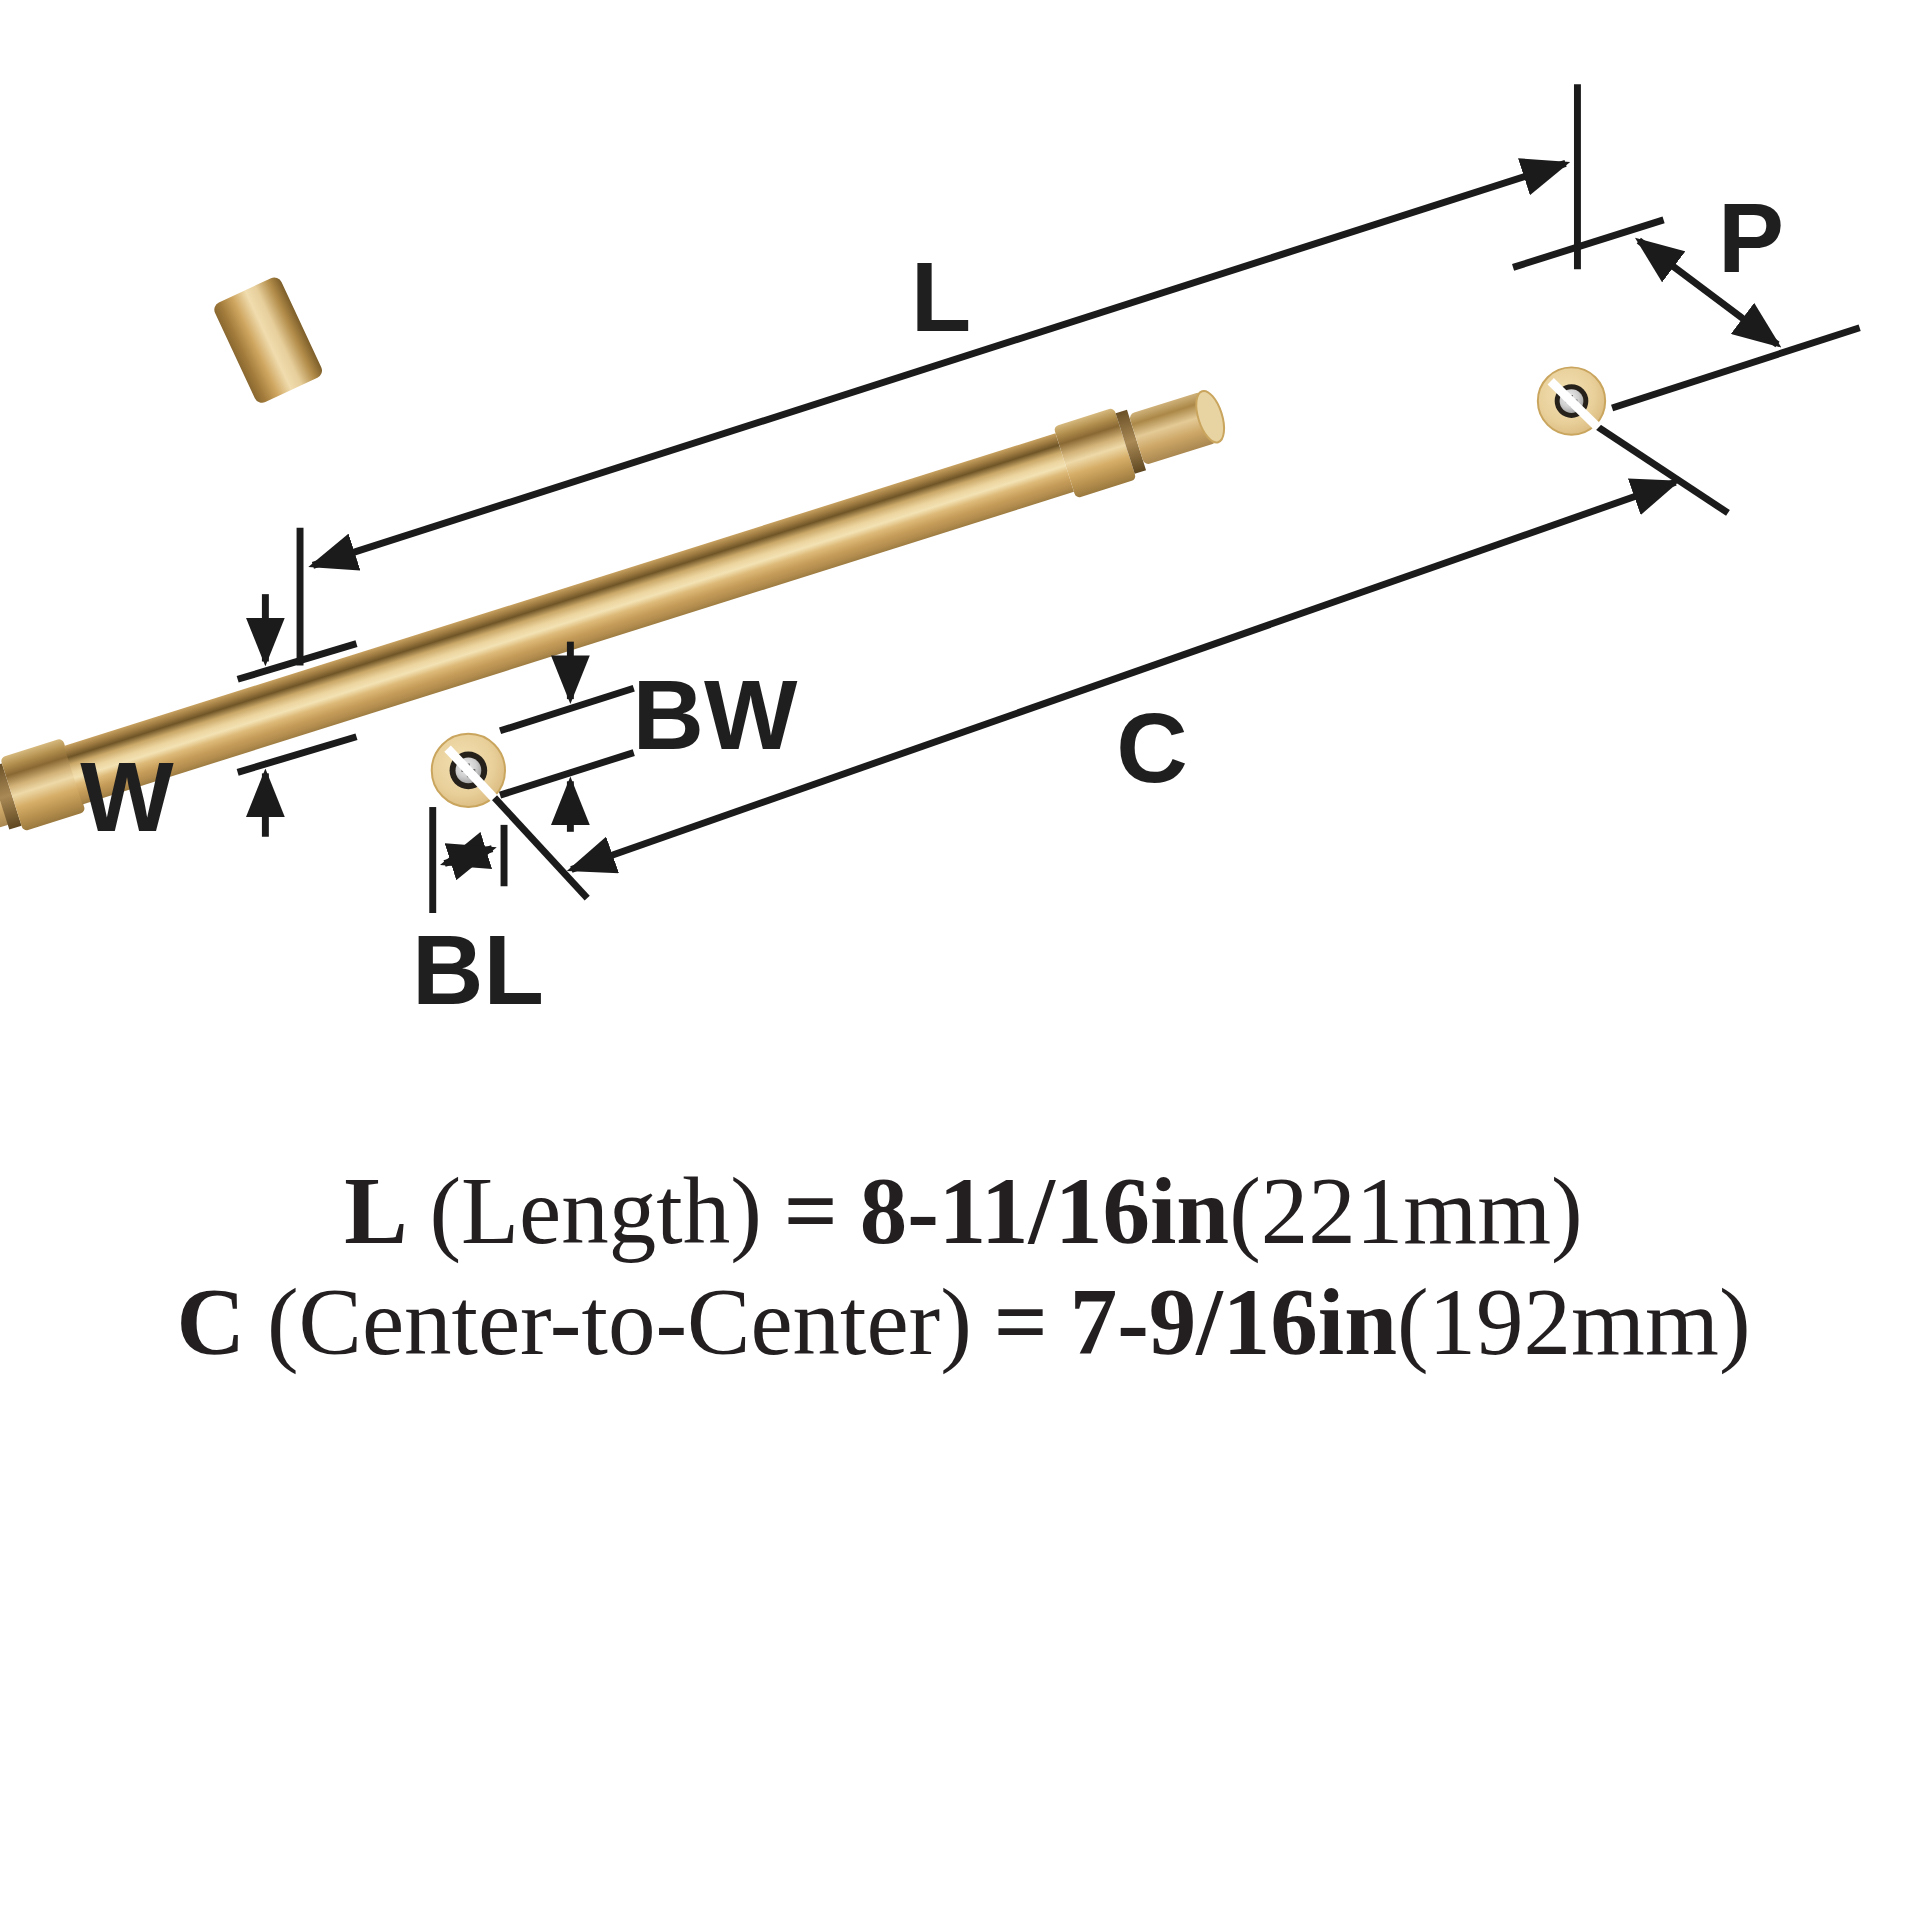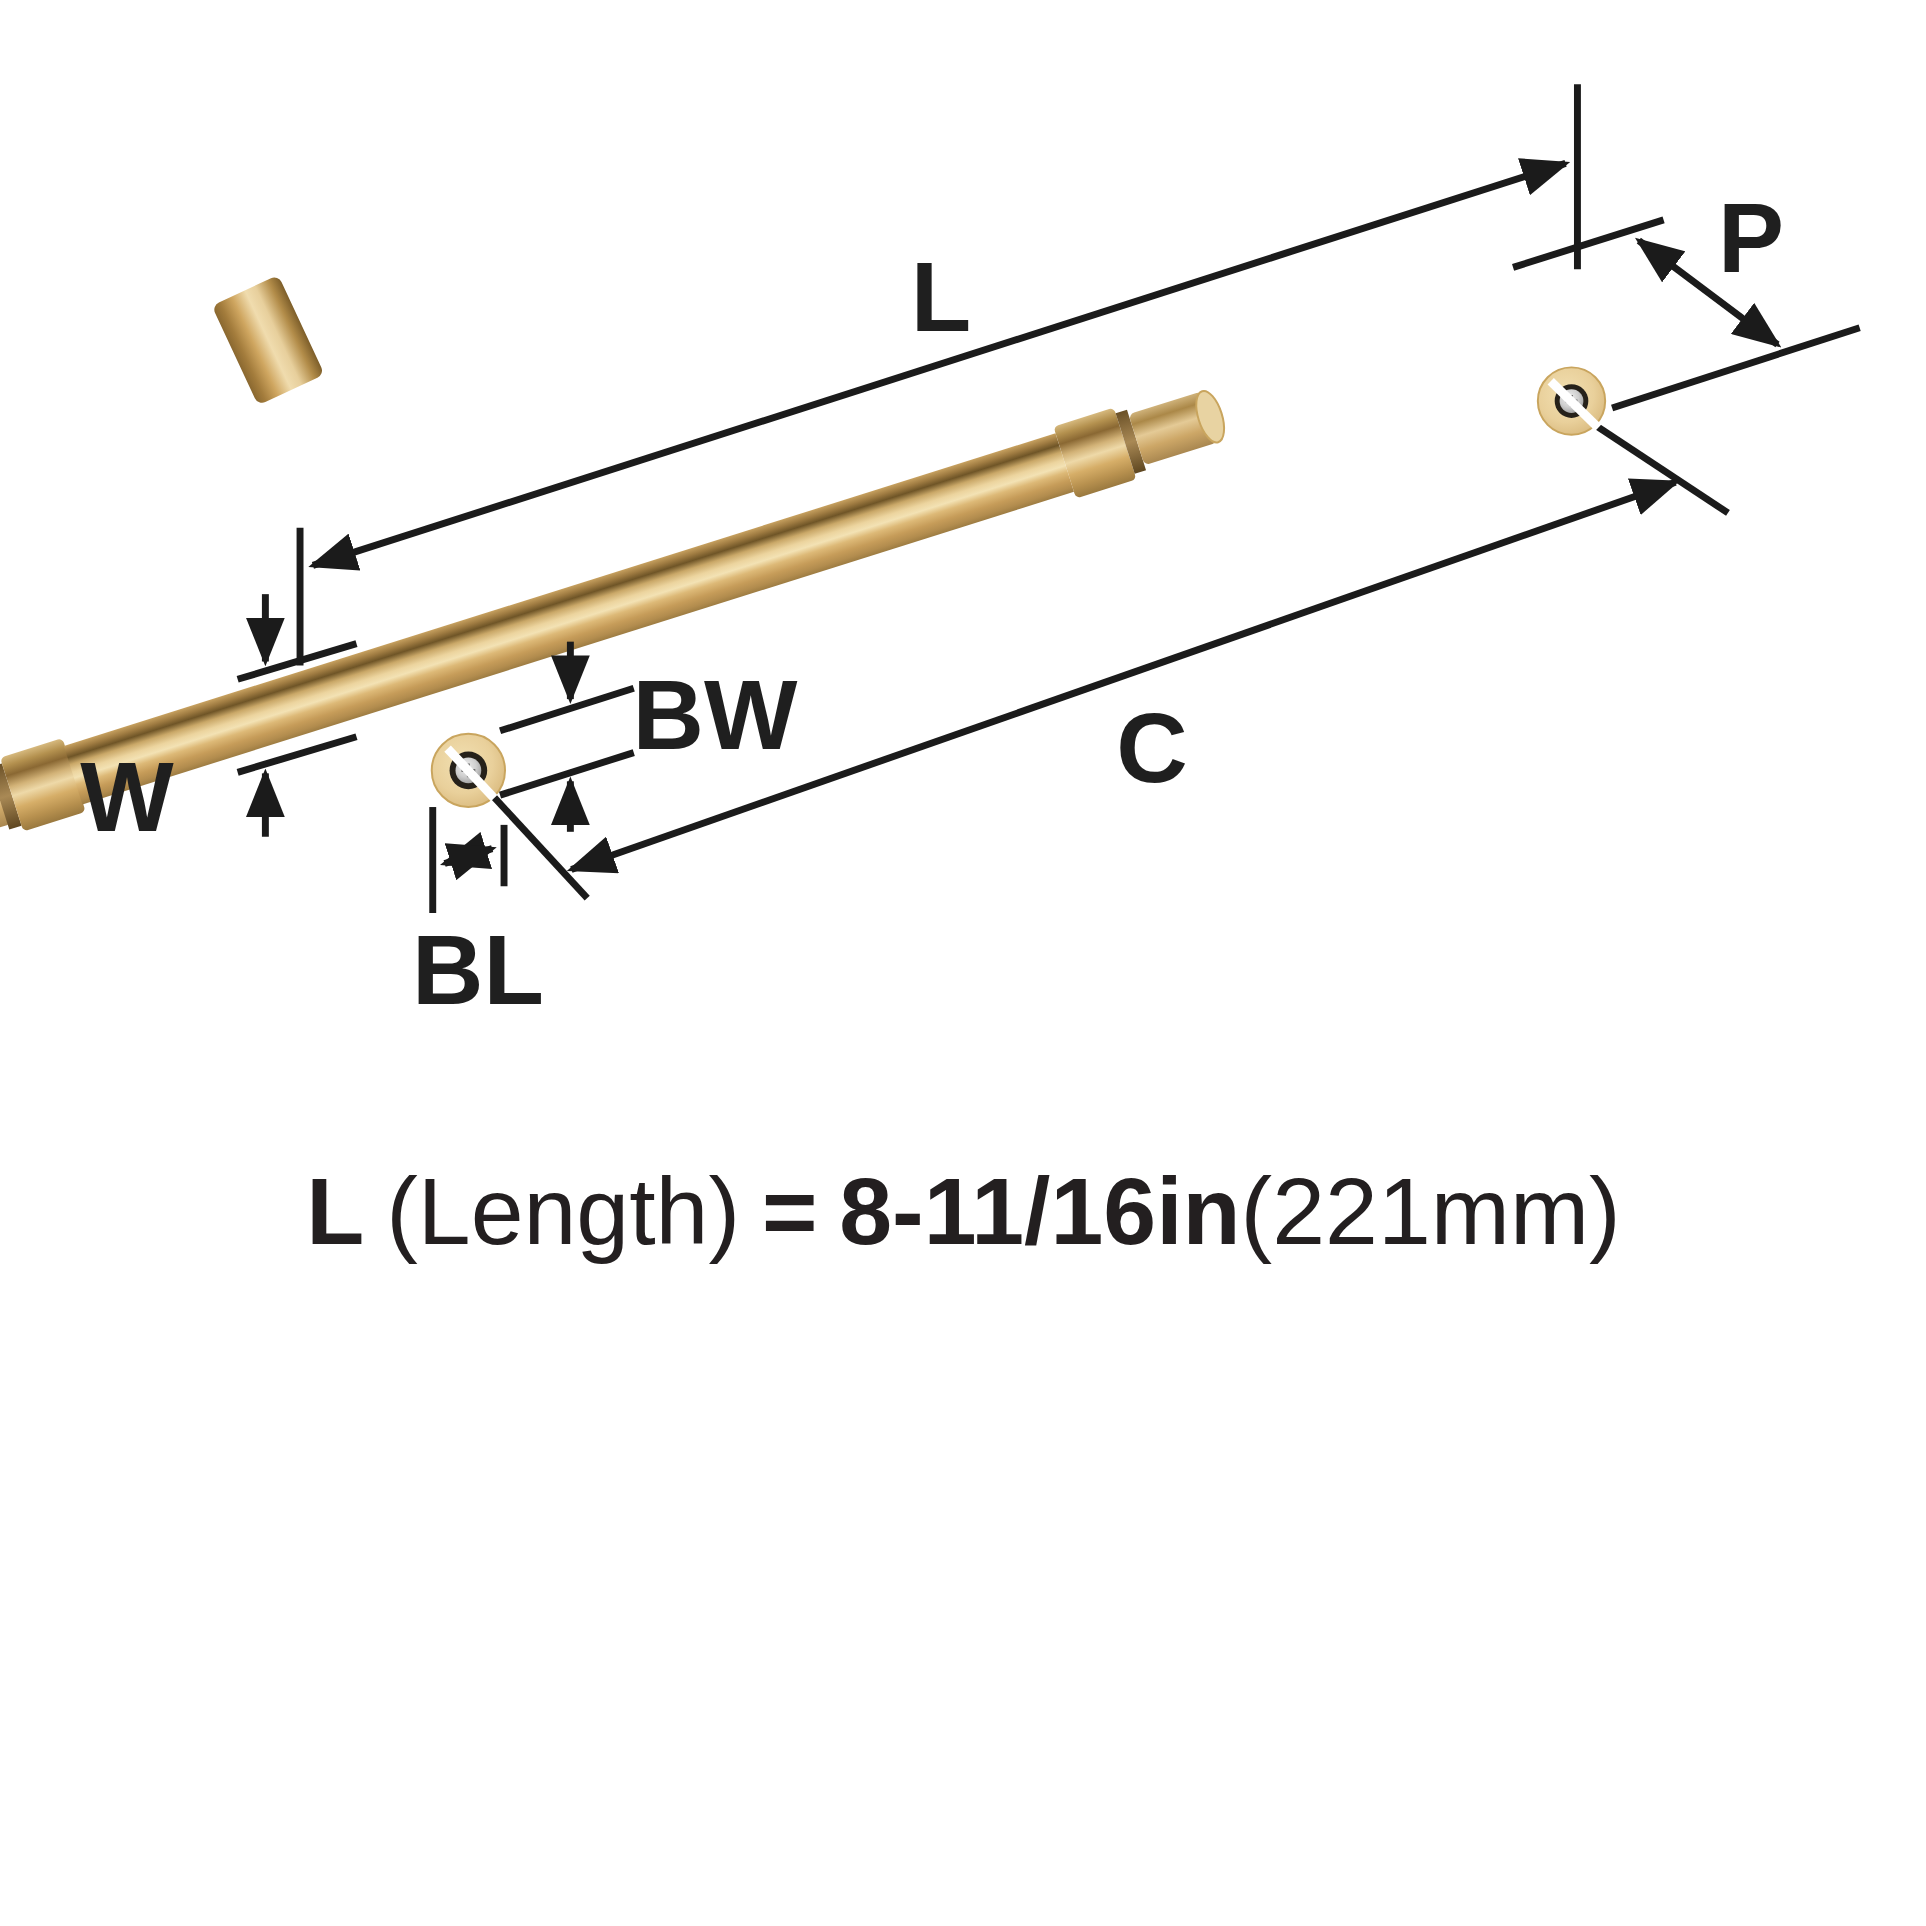--- a/index.html
+++ b/index.html
@@ -36,20 +36,21 @@
     position:absolute;
     left:0; right:0;
     top:1156px;
     text-align:center;
   }
   .spec-line{
     font-size:95px;
     line-height:111px;
     white-space:nowrap;
     color:#231f20;
+    font-family:Liberation Serif, serif;
   }
   .spec-line .b{font-weight:700;}
   .spec-line .r{font-weight:400;}
   .spec-line .name{margin:0 .23em;}
   .spec-line .eq{margin-right:.23em;}
 </style>
 </head>
 <body>
 
 <div class="canvas">
@@ -199,18 +200,21 @@
   <div class="dim-label lbl-bw">BW</div>
 
   <div class="specs">
 
     <div class="spec-line">
       <span class="b">L</span><span class="r name">(Length)</span><span class="b eq">=</span><span class="b">8-11/16in</span><span class="r">(221mm)</span>
     </div>
 
 
 
+    <div class="spec-line">
+      <span class="b">C</span><span class="r name">(Center-to-Center)</span><span class="b eq">=</span><span class="b">7-9/16in</span><span class="r">(192mm)</span>
+    </div>
 
 
 
   </div>
 </div>
 
 
 </body></html>

